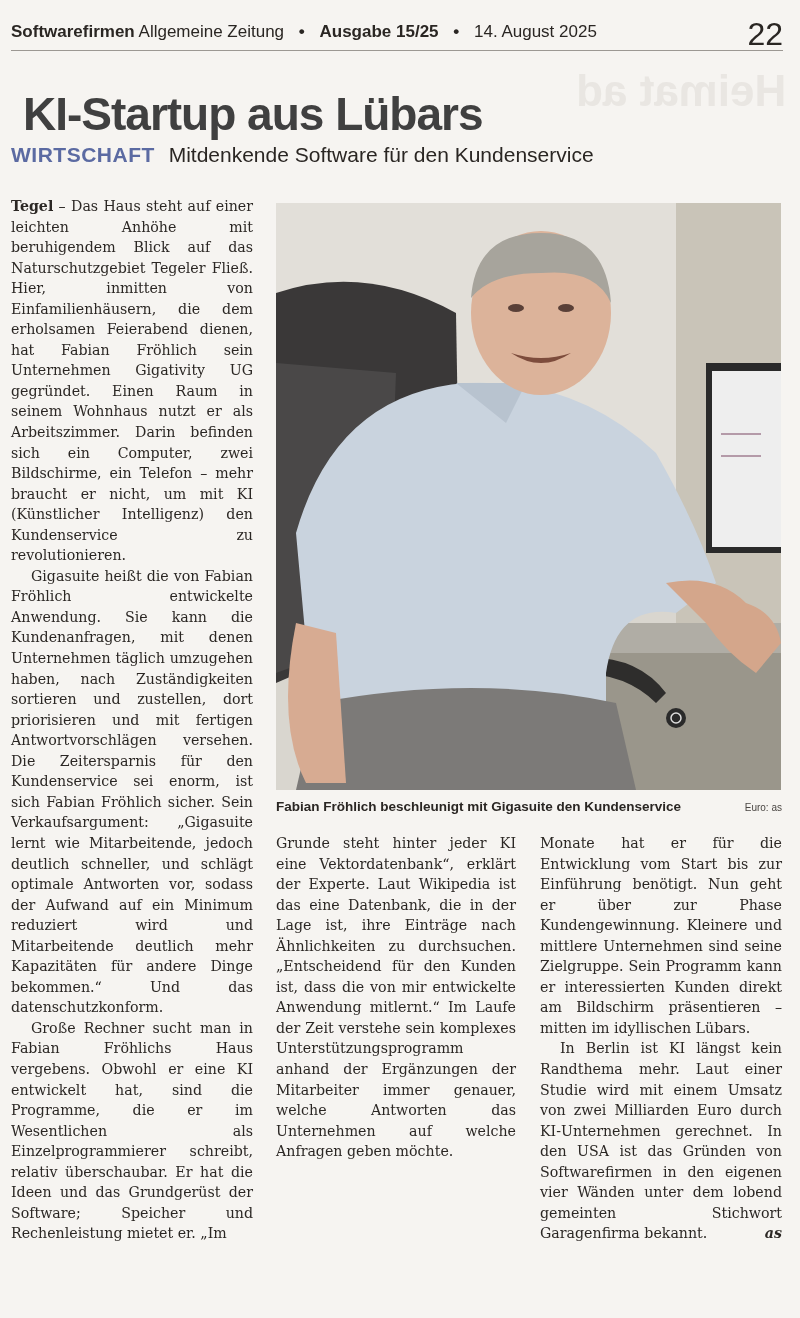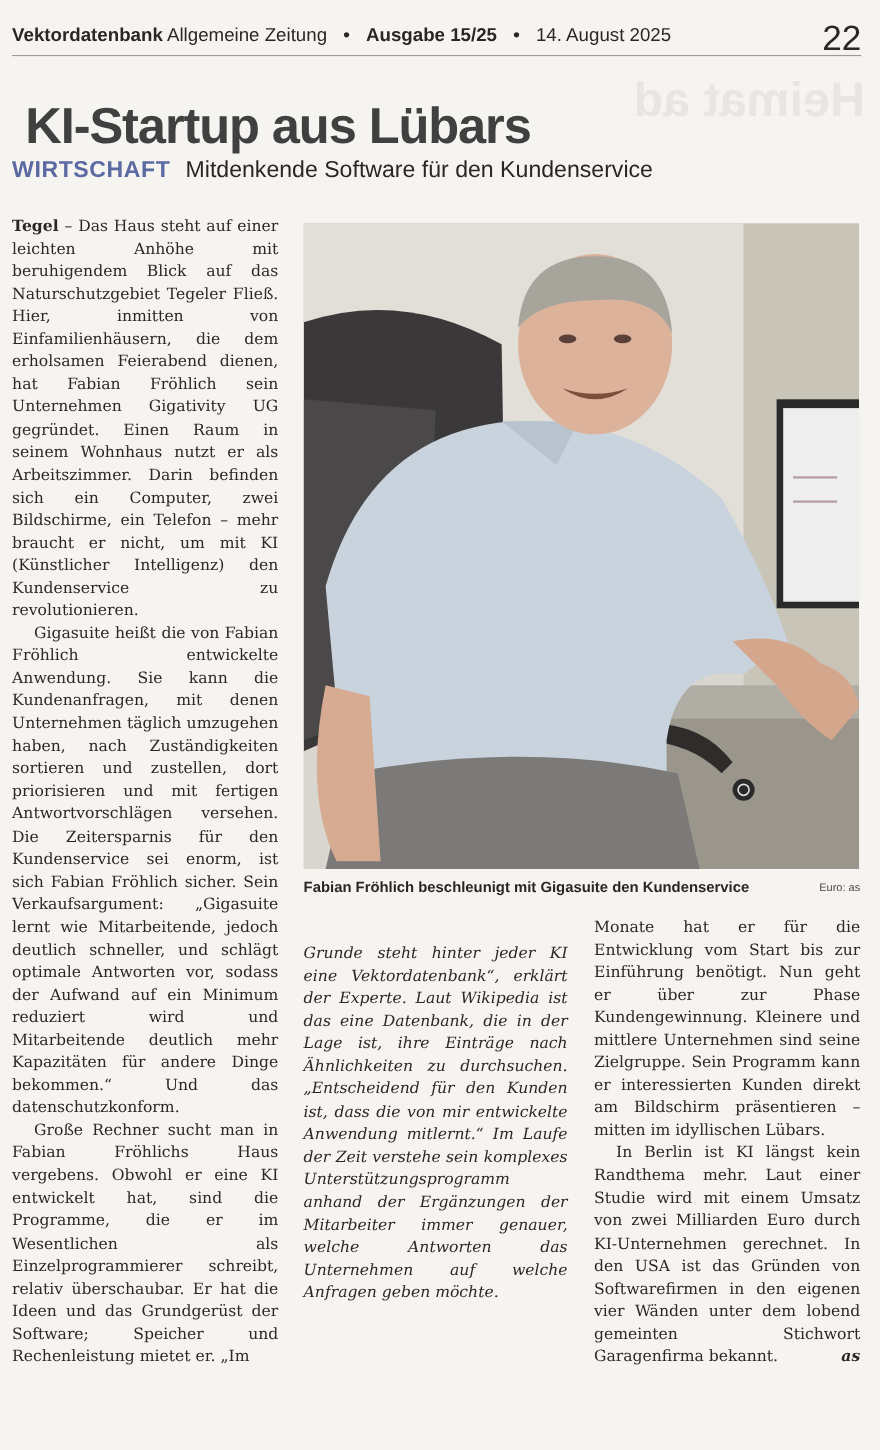--- a/index.html
+++ b/index.html
@@ -37,21 +37,21 @@
   .col {
     position: absolute;
     font-family: "DejaVu Serif", serif;
     font-size: 14.2px; line-height: 20.55px; color: #2b2724;
     text-align: justify; hyphens: manual;
   }
   .col p { margin: 0; }
   .col p.indent { text-indent: 20px; }
   .col .dateline { font-weight: bold; }
   .col1 { left: 11px; top: 196px; width: 242px; }
-  .col2 { left: 276px; top: 857px; width: 240px; font-style: italic; }
+  .col2 { left: 276px; top: 833px; width: 240px; }
   .col3 { left: 540px; top: 833px; width: 242px; }
   .signoff { float: right; font-style: italic; font-weight: bold; }
 
   .photo {
     position: absolute; left: 276px; top: 203px; width: 505px; height: 587px;
     overflow: hidden; background: #d4d0c8;
   }
   .photo svg { display: block; }
   .caption {
     position: absolute; left: 276px; top: 799px; width: 505px;
@@ -60,21 +60,21 @@
   .credit {
     position: absolute; right: 18px; top: 802px;
     font-family: "Liberation Sans", sans-serif; font-size: 10px; color: #4a4643;
   }
 </style>
 </head>
 <body>
 
 <header class="masthead">
   <div class="line">
-    <span class="b">Vektordatenbank</span>
+    <span class="b">Softwarefirmen</span>
     <span>Allgemeine Zeitung</span>
     <span class="dot">•</span>
     <span class="b">Ausgabe 15/25</span>
     <span class="dot">•</span>
     <span>14. August 2025</span>
   </div>
   <div class="page">22</div>
 </header>
 
 <div class="ghost">Heimat ad</div>

